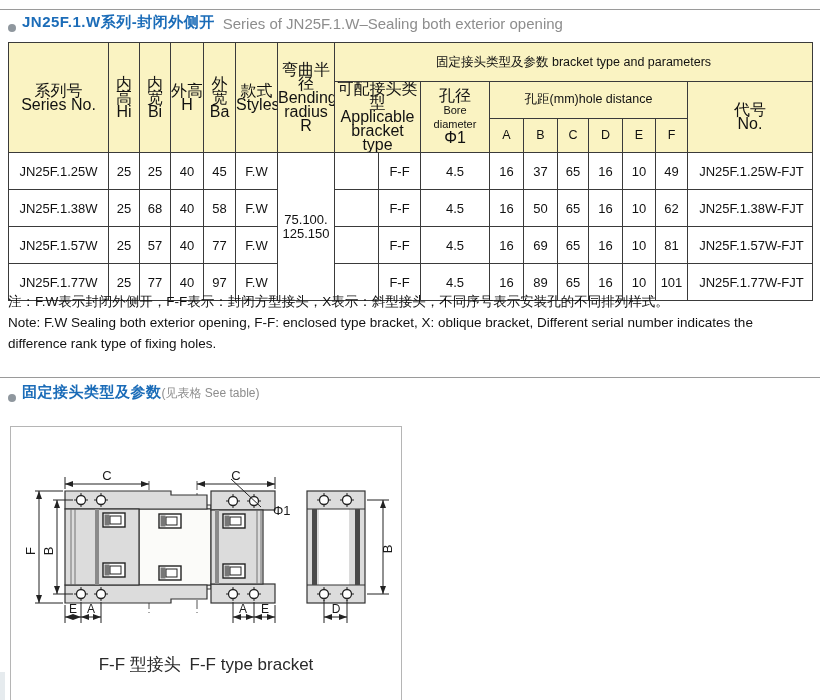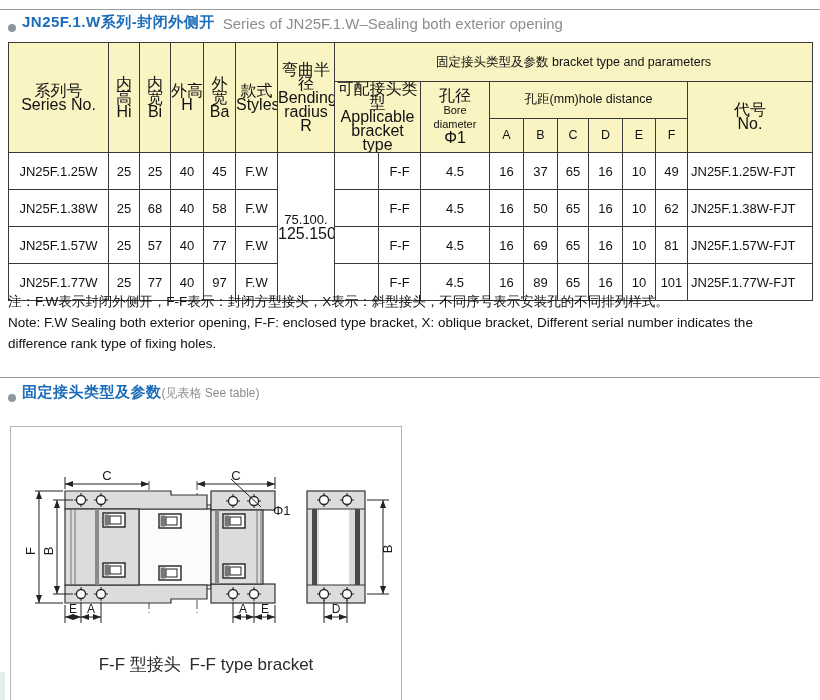--- a/index.html
+++ b/index.html
@@ -17,21 +17,21 @@
 
   table.spec{
     position:absolute;left:8px;top:42px;border-collapse:collapse;table-layout:fixed;
     width:804px;
   }
   table.spec td{
     border:1px solid #3a3a3a;text-align:center;vertical-align:middle;
     padding:0;font-size:13px;color:#111;background:#fff;overflow:hidden;
   }
   table.spec td.hd{background:#faf3c2;font-size:12.5px;line-height:15px;}
-  table.spec td.code{text-align:left;padding-left:3px;font-size:13px;}
+  table.spec td.code{text-align:center;padding-left:3px;font-size:13px;}
   tr.h1{height:39px;} tr.h2{height:31px;} tr.h3{height:29px;} tr.dr{height:37px;}
   .sub{display:block;font-size:16px;line-height:14px;}
 
   .notes{position:absolute;left:8px;top:291px;width:806px;font-size:13.5px;line-height:21px;color:#111;}
   .divider{position:absolute;left:0;width:820px;height:1px;background:#9a9a9a;}
 
   .draw-box{position:absolute;left:10px;top:426px;width:390px;height:274px;
     border:1px solid #b5b5b5;border-bottom:none;background:#fff;}
   .caption{position:absolute;left:0;top:226px;width:100%;text-align:center;
     font-size:17px;color:#2a2a2a;white-space:nowrap;}
@@ -132,21 +132,21 @@
 
   <tr class="dr">
     <td>JN25F.1.25W</td>
     <td>25</td>
     <td>25</td>
     <td>40</td>
     <td>45</td>
     <td>F.W</td>
     <td rowspan="4">
       <span class="sub" style="font-size:13px">75.100.</span>
-      <span class="sub" style="font-size:16px">125.150</span>
+      <span class="sub" style="font-size:13px">125.150</span>
     </td>
     <td></td>
     <td>F-F</td>
     <td>4.5</td>
     <td>16</td>
     <td>37</td>
     <td>65</td>
     <td>16</td>
     <td>10</td>
     <td>49</td>

